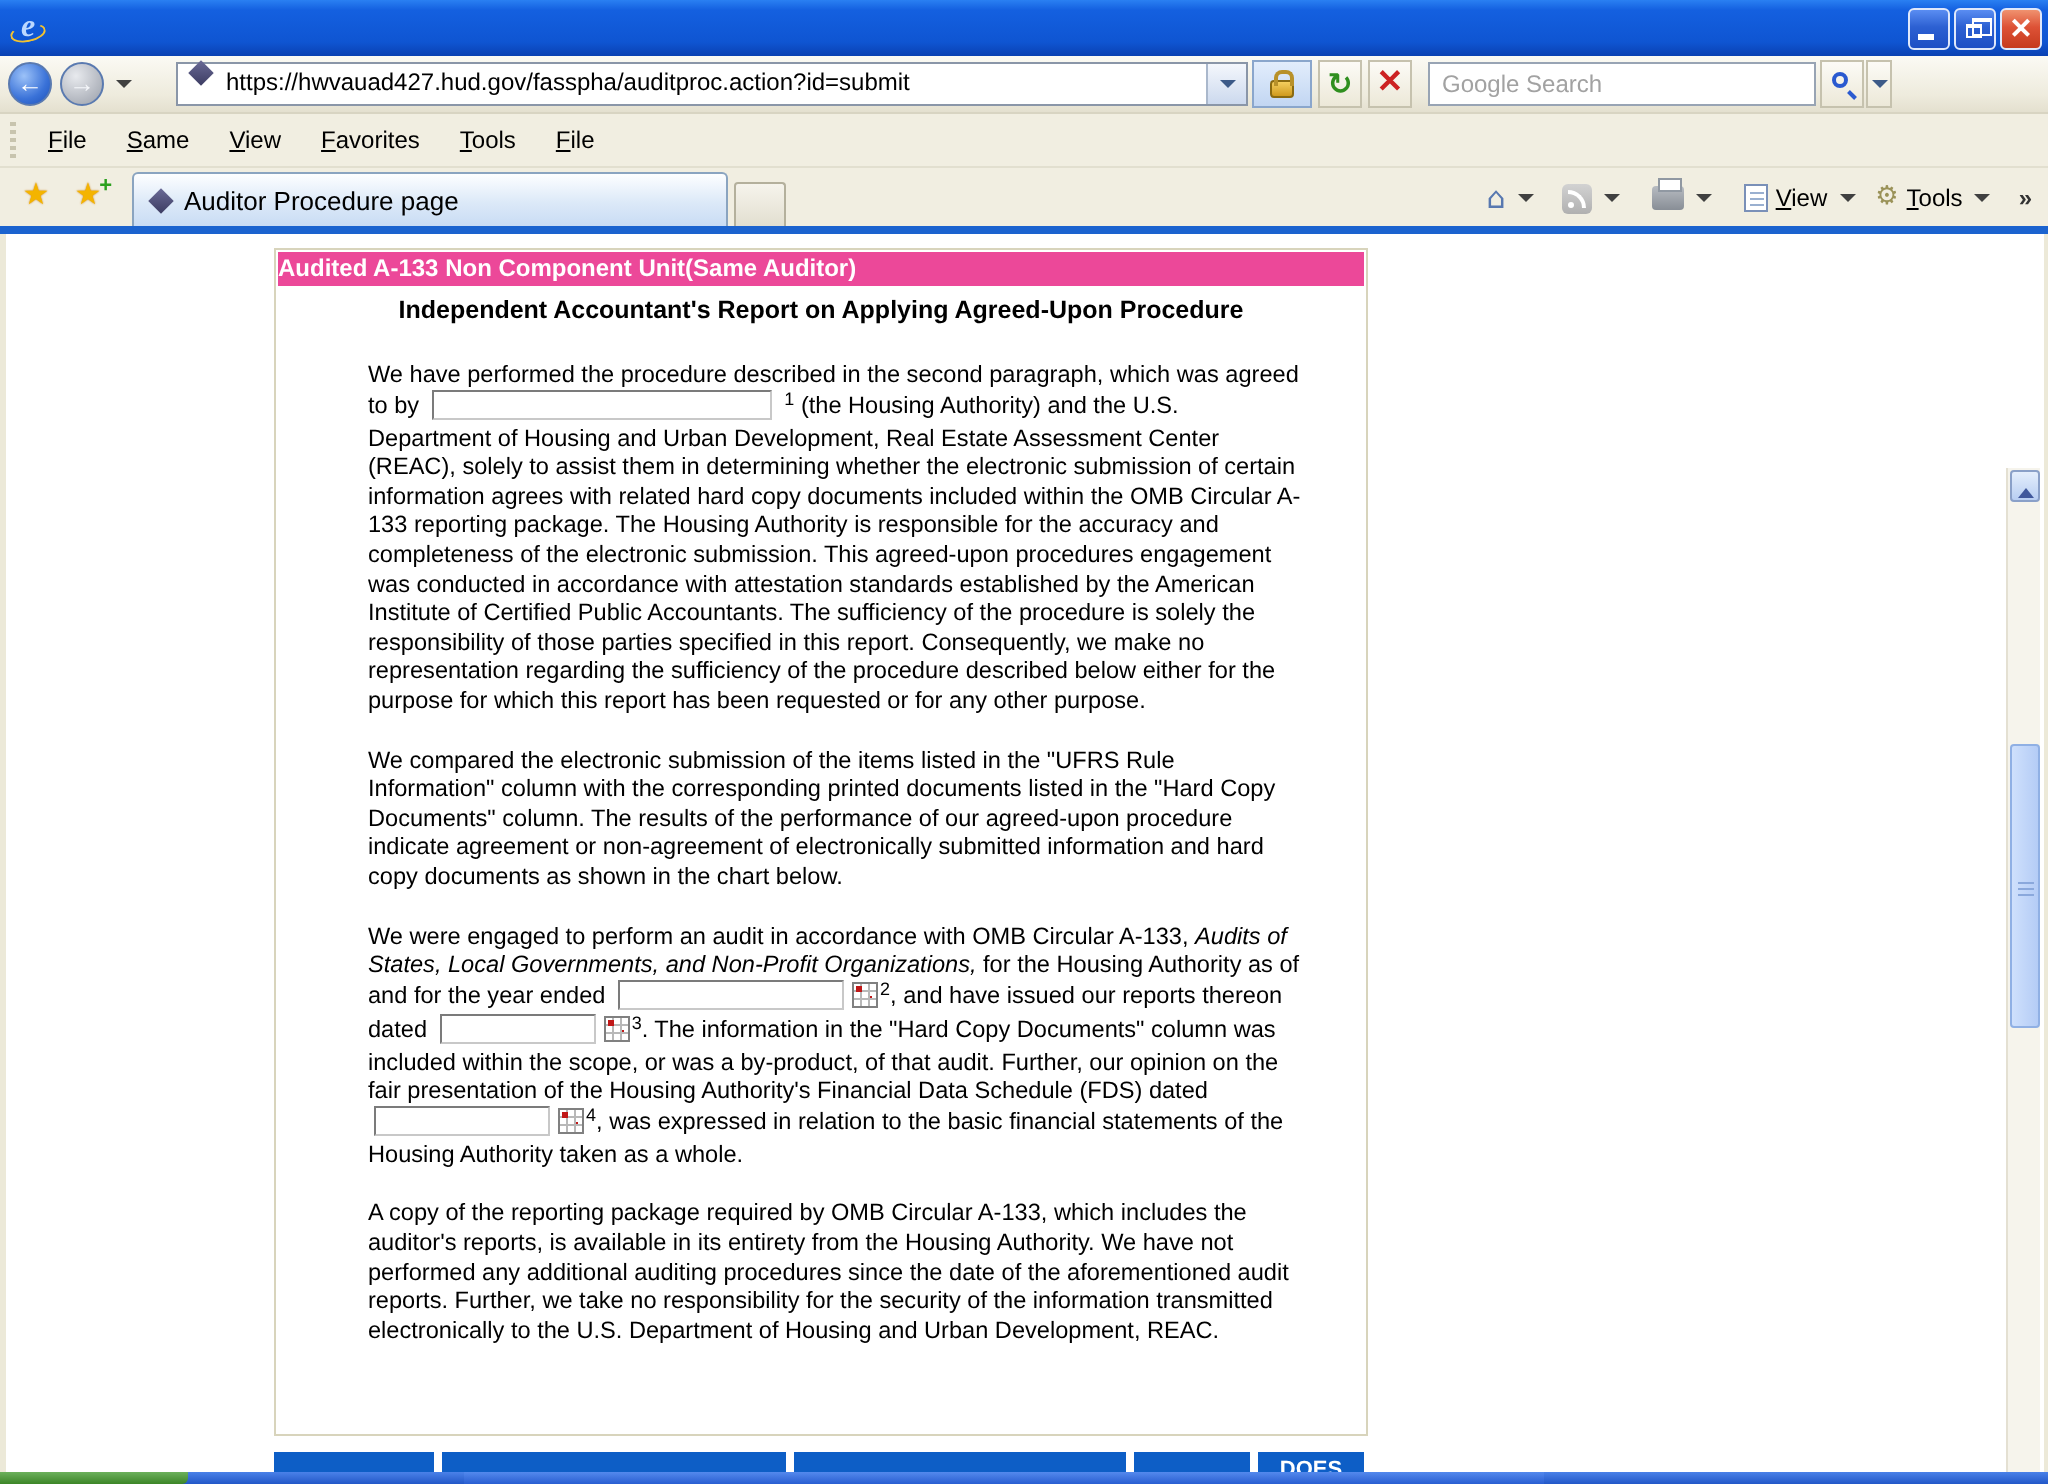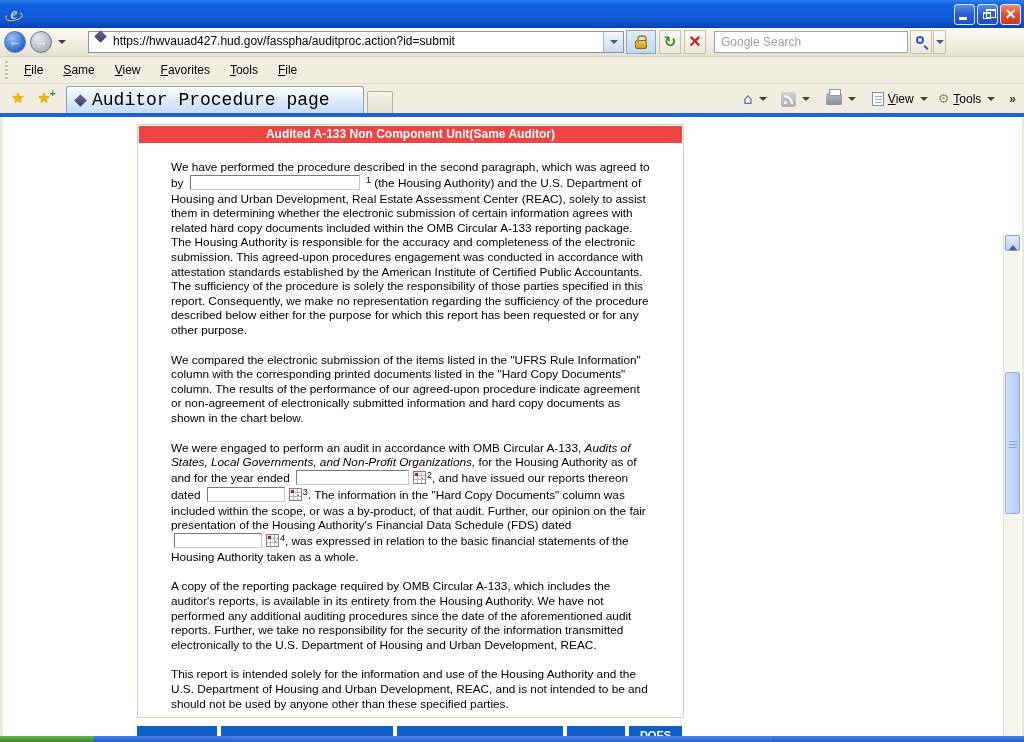--- a/index.html
+++ b/index.html
@@ -71,21 +71,21 @@
   
   .tabrow { position:absolute; left:0; top:84px; width:1024px; height:29px; background:#f1eee1; }
   .star-btn { position:absolute; top:3px; width:24px; height:23px; text-align:center; }
   .star { color:#f4b400; text-shadow:0 0 1px #c87800; font-size:15px; line-height:22px; }
   .star-add { position:relative; }
   .star-add .plus { position:absolute; right:0px; top:1px; color:#2ca01e; font:bold 11px/11px "Liberation Sans",sans-serif; }
   .tab-active { position:absolute; left:66px; top:2px; width:298px; height:27px;
     background:linear-gradient(#fdfeff,#dcE9f8 55%, #c9dcf4); border:1px solid #8aa4c0; border-bottom:none;
     border-radius:3px 3px 0 0; display:flex; align-items:center; }
   .tab-active .diamond { margin:0 7px 0 9px; }
-  .tab-label { font-size:18px; color:#000;font-family:Liberation Mono, monospace; }
+  .tab-label { font-size:13px; color:#000; }
   .tab-stub { position:absolute; left:367px; top:7px; width:26px; height:22px;
     background:linear-gradient(#f6f4ec,#e2dfd0); border:1px solid #b4b09c; border-bottom:none; border-radius:2px 2px 0 0; }
   .tb-right { position:absolute; right:4px; top:3px; height:24px; display:flex; align-items:center; }
   .home-icon { font:15px/20px "DejaVu Sans",sans-serif; color:#5878b0; }
   .feed-icon { width:15px; height:15px; border-radius:3px; background:linear-gradient(#d2d2d2,#b0b0b0); position:relative; margin-left:10px; }
   .feed-icon::before { content:""; position:absolute; left:3px; bottom:3px; width:3px; height:3px; border-radius:50%; background:#fff; }
   .feed-icon::after { content:""; position:absolute; left:3px; bottom:3px; width:7px; height:7px;
     border:2px solid #fff; border-left:none; border-bottom:none; border-radius:0 9px 0 0; }
   .print-icon { width:16px; height:12px; position:relative; margin-left:12px; background:linear-gradient(#b8bcc2,#888e96); border-radius:2px; }
   .print-icon::before { content:""; position:absolute; left:3px; top:-4px; width:10px; height:5px; background:#fff; border:1px solid #9098a2; }
@@ -96,24 +96,24 @@
   .tb-label::first-letter { text-decoration:underline; }
   .tb-sep { margin-left:6px; }
   .chevron { font:bold 12px/20px "Liberation Sans",sans-serif; color:#333; margin-left:10px; margin-right:4px; }
   .blue-strip { position:absolute; left:0; top:113px; width:1024px; height:4px; background:#1b63cf; }
 
   
   .content { position:absolute; left:0; top:117px; width:1024px; height:619px; background:#fff;
     border-left:3px solid #ece9d8; border-right:2px solid #ece9d8; }
 
   .doc { position:absolute; left:134px; top:7px; width:547px; height:594px; border:1px solid #d8d4bc; background:#fff; }
-  .doc-header { margin:1px; height:17px; background:#ef4444; color:#fff; text-align:center;
+  .doc-header { margin:1px; height:17px; background:#ec4899; color:#fff; text-align:left;
     font:bold 12px/17px "Liberation Sans",sans-serif; }
   .doc-subtitle { margin-top:5px; text-align:center; font:bold 12.5px/15px "Liberation Sans",sans-serif; color:#000; }
-  .doc-body { margin:17px 32px 0 33px; font-size:11.8px; line-height:14.6px; color:#000; }
+  .doc-body { margin:17px 32px 0 46px; font-size:11.8px; line-height:14.6px; color:#000; }
   .doc-body p { margin-top:15px; }
   .doc-body p:first-child { margin-top:0; }
   .inline-input { display:inline-block; vertical-align:middle; height:15px; background:#fff;
     border:1px solid; border-color:#7b7b7b #c8c8c8 #c8c8c8 #7b7b7b; margin:0 3px 2px 3px; font:11px "Liberation Sans",sans-serif; padding:0 2px; }
   .w-agreed { width:170px; } .w-year { width:113px; } .w-reports { width:78px; } .w-fds { width:88px; }
   .cal { display:inline-block; vertical-align:middle; width:13px; height:13px; background:#fff;
     border:1px solid #808080; position:relative; margin:0 1px 2px 1px;
     background-image:repeating-linear-gradient(180deg, transparent 0 3px, #b8b8b8 3px 4px),
                      repeating-linear-gradient(90deg, transparent 0 3px, #b8b8b8 3px 4px); }
   .cal::after { content:""; position:absolute; left:1px; top:1px; width:3px; height:3px; background:#c01818;
@@ -222,38 +222,38 @@
     <span class="drop-arrow"></span>
     <span class="chevron">»</span>
   </div>
 </div>
 <div class="blue-strip"></div>
 
 <div class="content">
 
   <div class="doc">
     <div class="doc-header">Audited A-133 Non Component Unit(Same Auditor)</div>
+    <div class="doc-subtitle">Independent Accountant's Report on Applying Agreed-Upon Procedure</div>
     <div class="doc-body">
       <p>
         <span>We have performed the procedure described in the second paragraph, which was agreed to by</span>
         <input class="inline-input w-agreed" type="text" value="" style="">
         <sup>1</sup>
         <span>(the Housing Authority) and the U.S. Department of Housing and Urban Development, Real Estate Assessment Center (REAC), solely to assist them in determining whether the electronic submission of certain information agrees with related hard copy documents included within the OMB Circular A-133 reporting package. The Housing Authority is responsible for the accuracy and completeness of the electronic submission. This agreed-upon procedures engagement was conducted in accordance with attestation standards established by the American Institute of Certified Public Accountants. The sufficiency of the procedure is solely the responsibility of those parties specified in this report. Consequently, we make no representation regarding the sufficiency of the procedure described below either for the purpose for which this report has been requested or for any other purpose.</span>
       </p>
       <p>We compared the electronic submission of the items listed in the "UFRS Rule Information" column with the corresponding printed documents listed in the "Hard Copy Documents" column. The results of the performance of our agreed-upon procedure indicate agreement or non-agreement of electronically submitted information and hard copy documents as shown in the chart below.</p>
       <p>
         <span>We were engaged to perform an audit in accordance with OMB Circular A-133,</span>
         <span class="it">Audits of States, Local Governments, and Non-Profit Organizations,</span>
         <span>for the Housing Authority as of and for the year ended</span>
         <input class="inline-input w-year" type="text" value="" style=""><span class="cal"></span><sup>2</sup><span>, and have issued our reports thereon dated</span>
         <input class="inline-input w-reports" type="text" value="" style=""><span class="cal"></span><sup>3</sup><span>. The information in the "Hard Copy Documents" column was included within the scope, or was a by-product, of that audit. Further, our opinion on the fair presentation of the Housing Authority's Financial Data Schedule (FDS) dated</span>
         <input class="inline-input w-fds" type="text" value="" style=""><span class="cal"></span><sup>4</sup><span>, was expressed in relation to the basic financial statements of the Housing Authority taken as a whole.</span>
       </p>
       <p>A copy of the reporting package required by OMB Circular A-133, which includes the auditor's reports, is available in its entirety from the Housing Authority. We have not performed any additional auditing procedures since the date of the aforementioned audit reports. Further, we take no responsibility for the security of the information transmitted electronically to the U.S. Department of Housing and Urban Development, REAC.</p>
-      <p>This report is intended solely for the information and use of the Housing Authority and the U.S. Department of Housing and Urban Development, REAC, and is not intended to be and should not be used by anyone other than these specified parties.</p>
     </div>
   </div>
 
   <div class="bottom-table">
     <div class="bt-cell bt-c1"></div>
     <div class="bt-cell bt-c2"></div>
     <div class="bt-cell bt-c3"></div>
     <div class="bt-cell bt-c4"></div>
     <div class="bt-cell bt-c5">DOES</div>
   </div>

